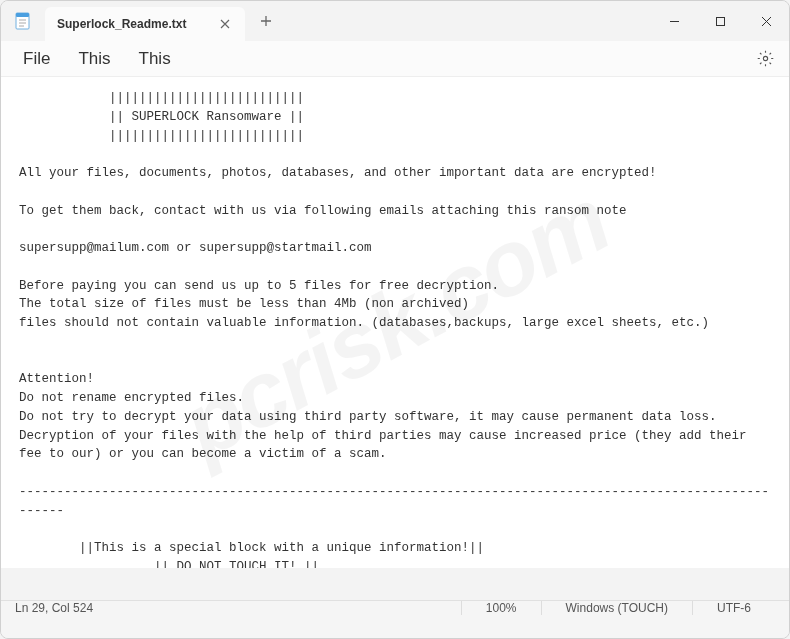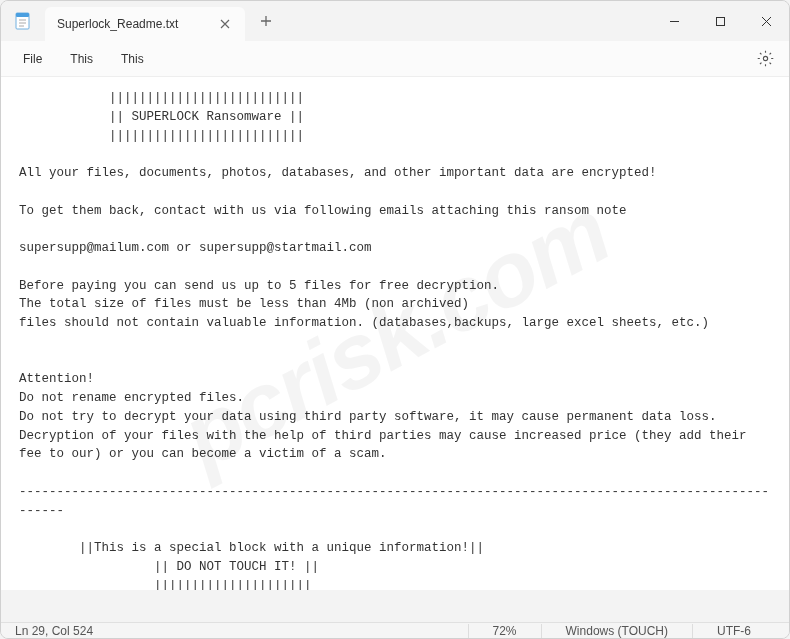--- a/index.html
+++ b/index.html
@@ -13,20 +13,21 @@
       border-radius: 8px;
       display: flex;
       flex-direction: column;
     }
     .titlebar {
       display: flex;
       align-items: center;
       height: 40px;
       background: #f3f3f3;
       position: relative;
+      font-weight: bold;
     }
     .app-icon {
       width: 20px;
       height: 20px;
       margin: 0 12px;
       display: flex;
       align-items: center;
       justify-content: center;
     }
     .tab {
@@ -82,21 +83,21 @@
     .menubar {
       display: flex;
       align-items: center;
       background: #fbfbfb;
       height: 36px;
       padding: 0 8px;
       border-bottom: 1px solid #eee;
     }
     .menu-item {
       padding: 6px 14px;
-      font-size: 12px;
+      font-size: 17px;
       color: #333;
       cursor: pointer;
       border-radius: 4px;
     }
     .settings-btn {
       margin-left: auto;
       width: 32px;
       height: 32px;
       display: flex;
       align-items: center;
@@ -112,22 +113,22 @@
       font-family: Consolas, "Courier New", monospace;
       font-size: 12.5px;
       line-height: 1.5;
       color: #333;
       white-space: pre-wrap;
       overflow: hidden;
       word-wrap: break-word;
     }
     .statusbar {
       display: flex;
-      align-items: center;
-      height: 16px;
+      align-items: flex-start;
+      height: 38px;
       background: #f5f5f5;
       border-top: 1px solid #e0e0e0;
       font-size: 12px;
       color: #555;
       padding: 0 14px;
       margin-top: 32px;
     }
     .status-sep { flex: 1; }
     .status-item { padding: 0 24px; border-left: 1px solid #ddd; }
     .status-item:first-of-type { border-left: none; padding-left: 0; }
@@ -233,16 +234,16 @@
                   |||||||||||||||||||||
 
 You id : 08499B3C3DB52104
 
 You key : 7ab17c0d561488e7e00258fa639f4cfa3006e3a178d78cbd86cfb764dd3e547bd255fbc2249f607c3b18fe9ecd60a0daa1bc4</div>
 </div>
 
 <div class="statusbar">
   <div class="status-item">Ln 29, Col 524</div>
   <div class="status-sep"></div>
-  <div class="status-item">72%</div>
+  <div class="status-item">100%</div>
   <div class="status-item">Windows (TOUCH)</div>
   <div class="status-item">UTF-6</div>
 </div>
 
 </body></html>

